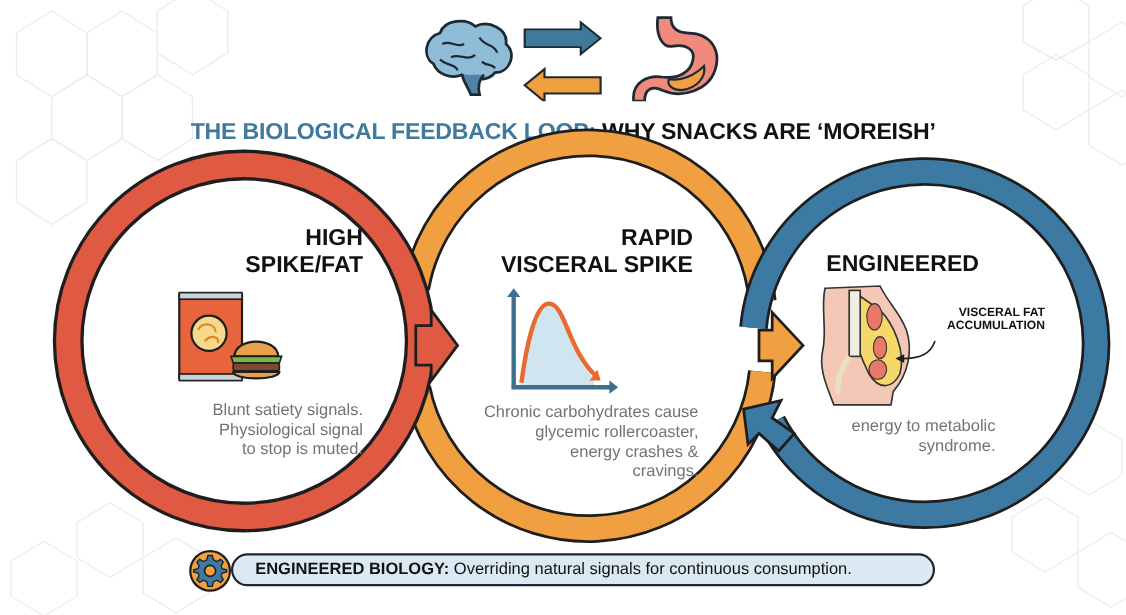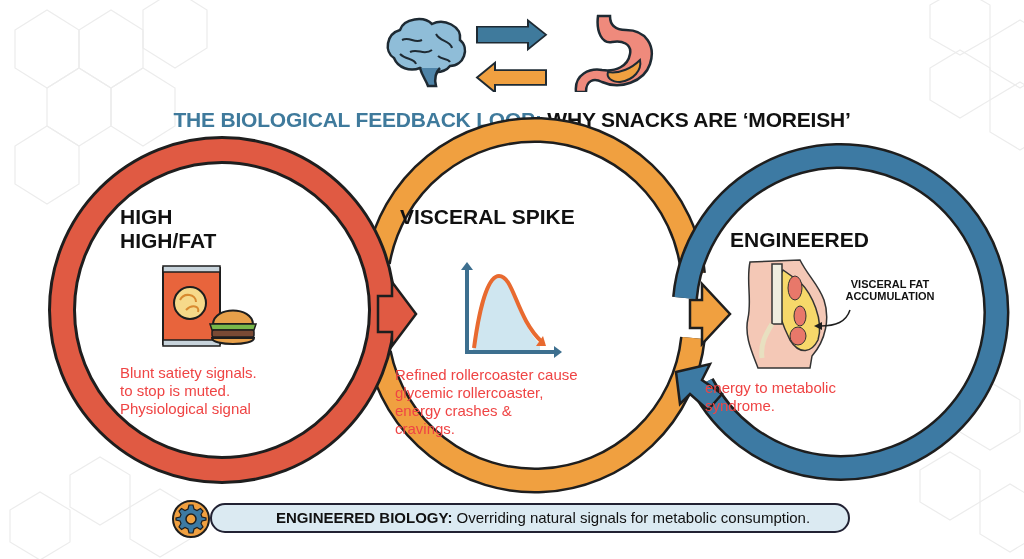--- a/index.html
+++ b/index.html
@@ -3,26 +3,26 @@
 <meta charset="utf-8">
 <style>
   html, body { margin:0; padding:0; }
   body { width:1024px; height:559px; position:relative; overflow:hidden; background:#ffffff; font-family:"Liberation Sans", sans-serif; }
   .bg { position:absolute; left:0; top:0; }
   .header-icons { position:absolute; left:380px; top:12px; width:290px; height:80px; }
   .title { position:absolute; left:0; top:108px; width:1024px; text-align:center; font-family:"Liberation Sans", sans-serif; font-weight:bold; font-size:21px; letter-spacing:-0.2px; }
   .title .t1 { color:#3f7a9c; }
   .title .t2 { color:#111; }
   .diagram { position:absolute; left:0; top:0; }
-  .stage-text { position:absolute; text-align:left; color:#111; }
+  .stage-text { position:absolute; text-align:right; color:#111; }
   .stage-heading { font-weight:bold; font-size:21px; line-height:24px; }
-  .stage-desc { font-size:15px; line-height:18px; color:#ef4444; }
+  .stage-desc { font-size:15px; line-height:18px; color:#737373; }
   .footer { position:absolute; left:210px; top:503px; width:640px; height:30px; background:#dbeaf2; border:2px solid #223; border-radius:16px; box-sizing:border-box; }
   .footer-text { position:absolute; left:232px; top:508px; font-size:15px; line-height:20px; color:#111; white-space:nowrap; }
-  .footer-text b { font-weight:bold;margin-left:44px; }
+  .footer-text b { font-weight:bold; }
   .gear { position:absolute; left:171px; top:499px; width:40px; height:40px; }
 </style>
 </head>
 <body>
 
 <svg class="bg" width="1024" height="559">
   <g fill="none" stroke="#ececec" stroke-width="1.2">
     <path d="M15,30 L47,10 L79,30 L79,68 L47,88 L15,68 Z"></path>
     <path d="M79,30 L111,10 L143,30 L143,68 L111,88 L79,68 Z"></path>
     <path d="M47,88 L79,68 L111,88 L111,126 L79,146 L47,126 Z"></path>
@@ -118,56 +118,57 @@
     <ellipse cx="800" cy="316" rx="6" ry="10" fill="#e8786a" stroke="#333" stroke-width="1"></ellipse>
     <ellipse cx="798" cy="336" rx="8" ry="9" fill="#e8786a" stroke="#333" stroke-width="1"></ellipse>
     <path d="M850,310 C846,322 836,326 820,326" fill="none" stroke="#1e1e1e" stroke-width="1.5"></path>
     <path d="M822,322 L814,326 L822,330 Z" fill="#1e1e1e"></path>
   </g>
 </svg>
 
 <div class="stage-text" style="left:120px; top:205px; width:210px;">
   <div class="stage-heading">
     <div>HIGH</div>
-    <div>HIGH/FAT</div>
+    <div>SPIKE/FAT</div>
   </div>
 </div>
 <div class="stage-text stage-desc" style="left:120px; top:364px; width:210px;">
   <div>Blunt satiety signals.</div>
+  <div>Physiological signal</div>
   <div>to stop is muted.</div>
-  <div>Physiological signal</div>
 </div>
 
 <div class="stage-text" style="left:400px; top:205px; width:230px;">
   <div class="stage-heading">
+    <div>RAPID</div>
     <div>VISCERAL SPIKE</div>
   </div>
 </div>
 <div class="stage-text stage-desc" style="left:395px; top:366px; width:240px;">
-  <div>Refined rollercoaster cause</div>
+  <div>Chronic carbohydrates cause</div>
   <div>glycemic rollercoaster,</div>
   <div>energy crashes &amp;</div>
   <div>cravings.</div>
 </div>
 
 <div class="stage-text" style="left:730px; top:228px; width:160px;">
   <div class="stage-heading">
     <div>ENGINEERED</div>
   </div>
 </div>
-<div class="stage-text" style="left:830px; top:278px; width:120px; text-align:center; font-size:11px; line-height:12px; font-weight:bold; color:#111;">
+<div class="stage-text" style="left:830px; top:278px; width:120px; text-align:right; font-size:11px; line-height:12px; font-weight:bold; color:#111;">
   <div>VISCERAL FAT</div>
   <div>ACCUMULATION</div>
 </div>
 <div class="stage-text stage-desc" style="left:705px; top:379px; width:200px;">
   <div>energy to metabolic</div>
   <div>syndrome.</div>
 </div>
 
 <div class="footer"></div>
 <svg class="gear" viewBox="0 0 40 40">
   <circle cx="20" cy="20" r="18" fill="#f0a040" stroke="#1e1e1e" stroke-width="2"></circle>
   <g fill="#3d7aa3" stroke="#1e1e1e" stroke-width="1.2">
     <path d="M18,7 L22,7 L23,11 L26,12.5 L29.5,10.5 L32,13 L30,16.5 L31,19 L35,20 L35,22 L31,23 L30,25.5 L32,29 L29.5,31.5 L26,29.5 L23,31 L22,35 L18,35 L17,31 L14,29.5 L10.5,31.5 L8,29 L10,25.5 L9,23 L5,22 L5,20 L9,19 L10,16.5 L8,13 L10.5,10.5 L14,12.5 L17,11 Z" transform="translate(0,-1)"></path>
   </g>
   <circle cx="20" cy="20" r="5" fill="#f0a040" stroke="#1e1e1e" stroke-width="1.5"></circle>
 </svg>
-<div class="footer-text"><b>ENGINEERED BIOLOGY:</b><span> Overriding natural signals for metabolic consumption.</span></div>
+<div class="footer-text"><b>ENGINEERED BIOLOGY:</b><span> Overriding natural signals for continuous consumption.</span></div>
 
 </body></html>

